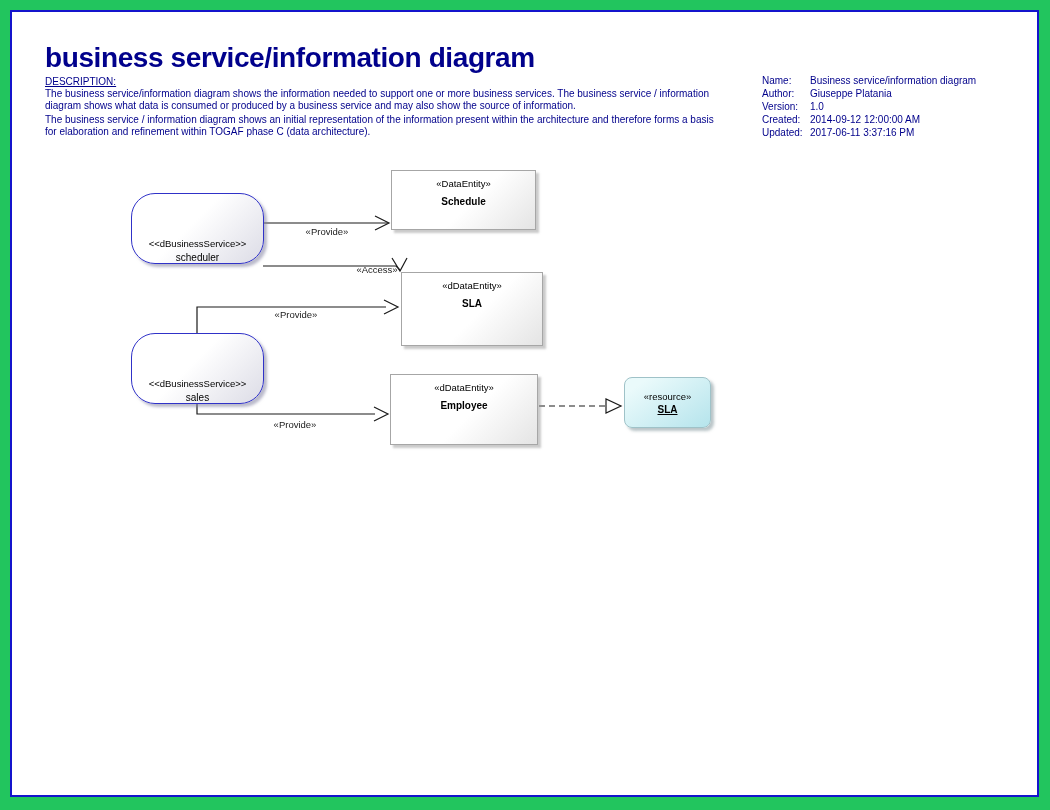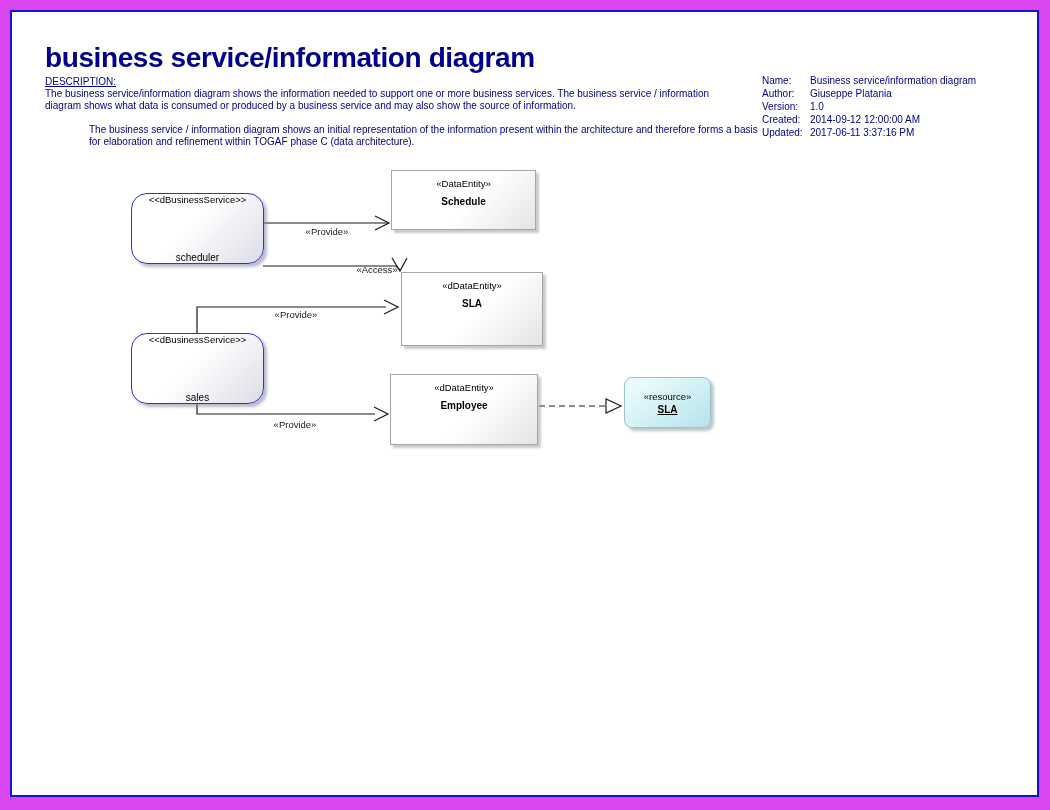--- a/index.html
+++ b/index.html
@@ -1,21 +1,21 @@
 <!DOCTYPE html>
 <html><head>
 <meta charset="utf-8">
 <style>
   * { margin: 0; padding: 0; box-sizing: border-box; }
   body { background: #ffffff; font-family: "Liberation Sans", sans-serif; }
   .canvas {
     position: relative;
     width: 1050px;
     height: 810px;
-    background: #d946ef;
+    background: #22c55e;
     overflow: hidden;
   }
   .page-frame {
     position: absolute;
     left: 10px; top: 10px;
     width: 1029px; height: 787px;
     border: 2px solid #1414CC;
     background: #ffffff;
   }
   .page-title {
@@ -36,46 +36,46 @@
   .desc {
     position: absolute;
     left: 45px;
     width: 690px;
     font-size: 10px;
     line-height: 12px;
     color: #00008B;
     white-space: pre-line;
   }
   .desc.p1 { top: 88px; }
-  .desc.p2 { top: 124px; margin-left: 44px; }
+  .desc.p2 { top: 114px; }
   .meta {
     position: absolute;
     left: 762px; top: 74px;
     font-size: 10px;
     line-height: 13px;
     color: #00008B;
   }
   .meta-row { display: flex; }
   .meta-label { width: 48px; }
   .meta-value { white-space: nowrap; }
 
   
   .node {
     position: absolute;
     text-align: center;
     color: #000000;
   }
   .node-service {
     border: 1.5px solid #3032C8;
-    border-radius: 16px;
+    border-radius: 24px;
     background: linear-gradient(135deg, #ffffff 45%, #dcdce6 100%);
     box-shadow: 3px 3px 3px rgba(130,130,160,0.55);
     display: flex;
     flex-direction: column;
-    justify-content: space-between;
+    justify-content: flex-end;
     gap: 3px;
   }
   .node-entity {
     border: 1px solid #a6a6a6;
     background: linear-gradient(135deg, #ffffff 55%, #e4e4e4 100%);
     box-shadow: 3px 3px 2px rgba(150,150,150,0.5);
     padding-top: 7px;
   }
   .node-resource {
     border: 1px solid #9fc2c8;

